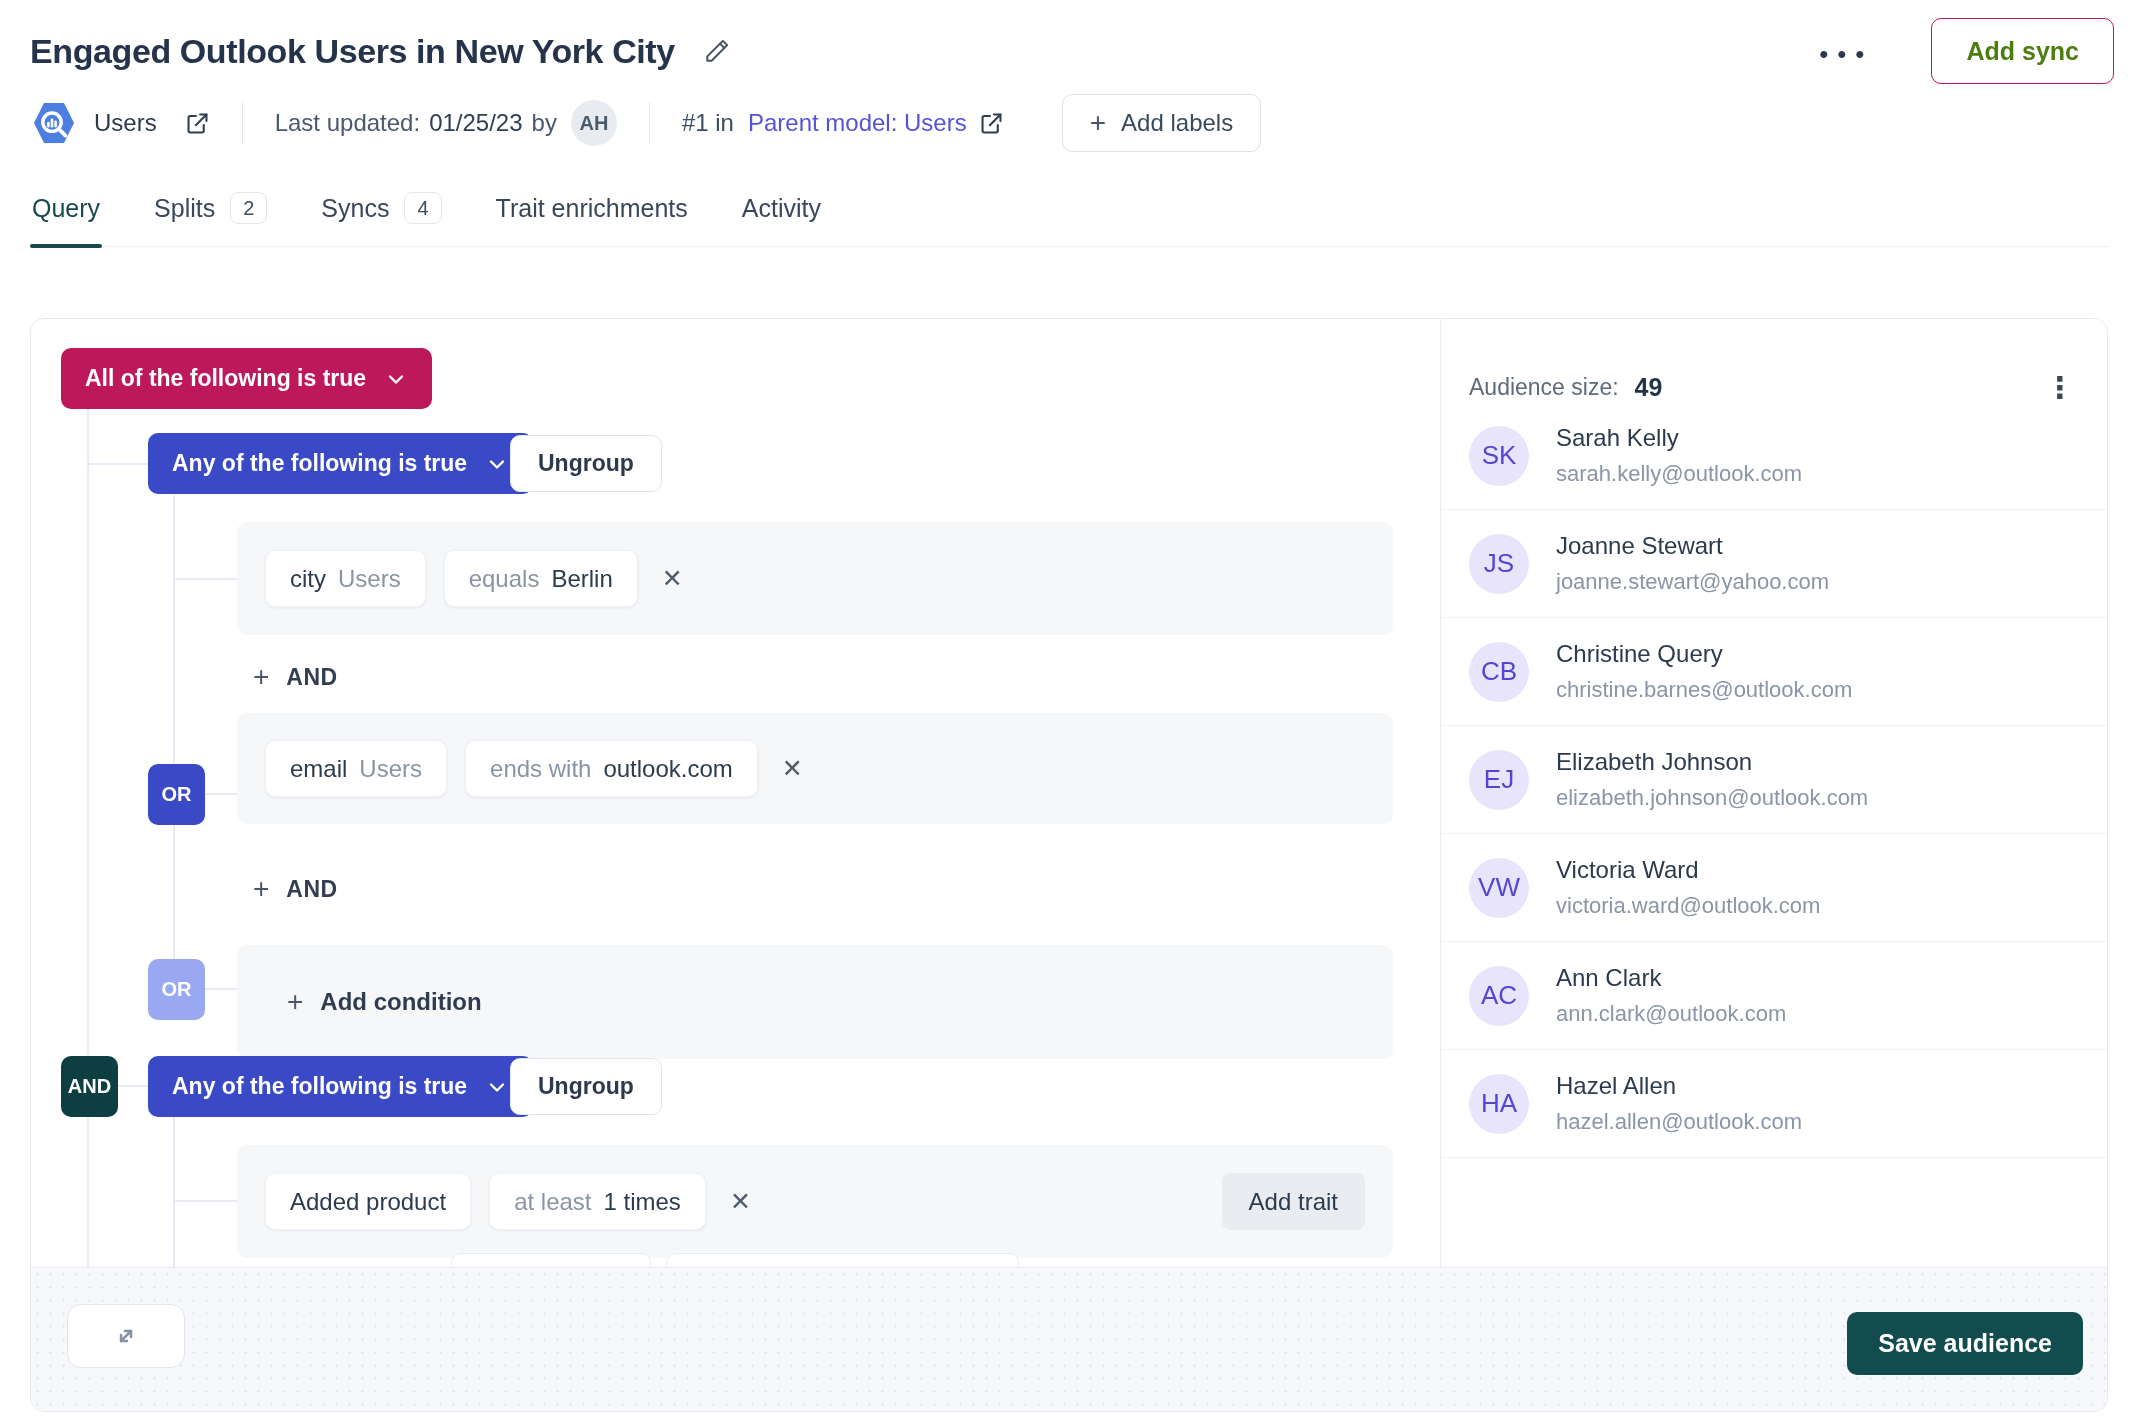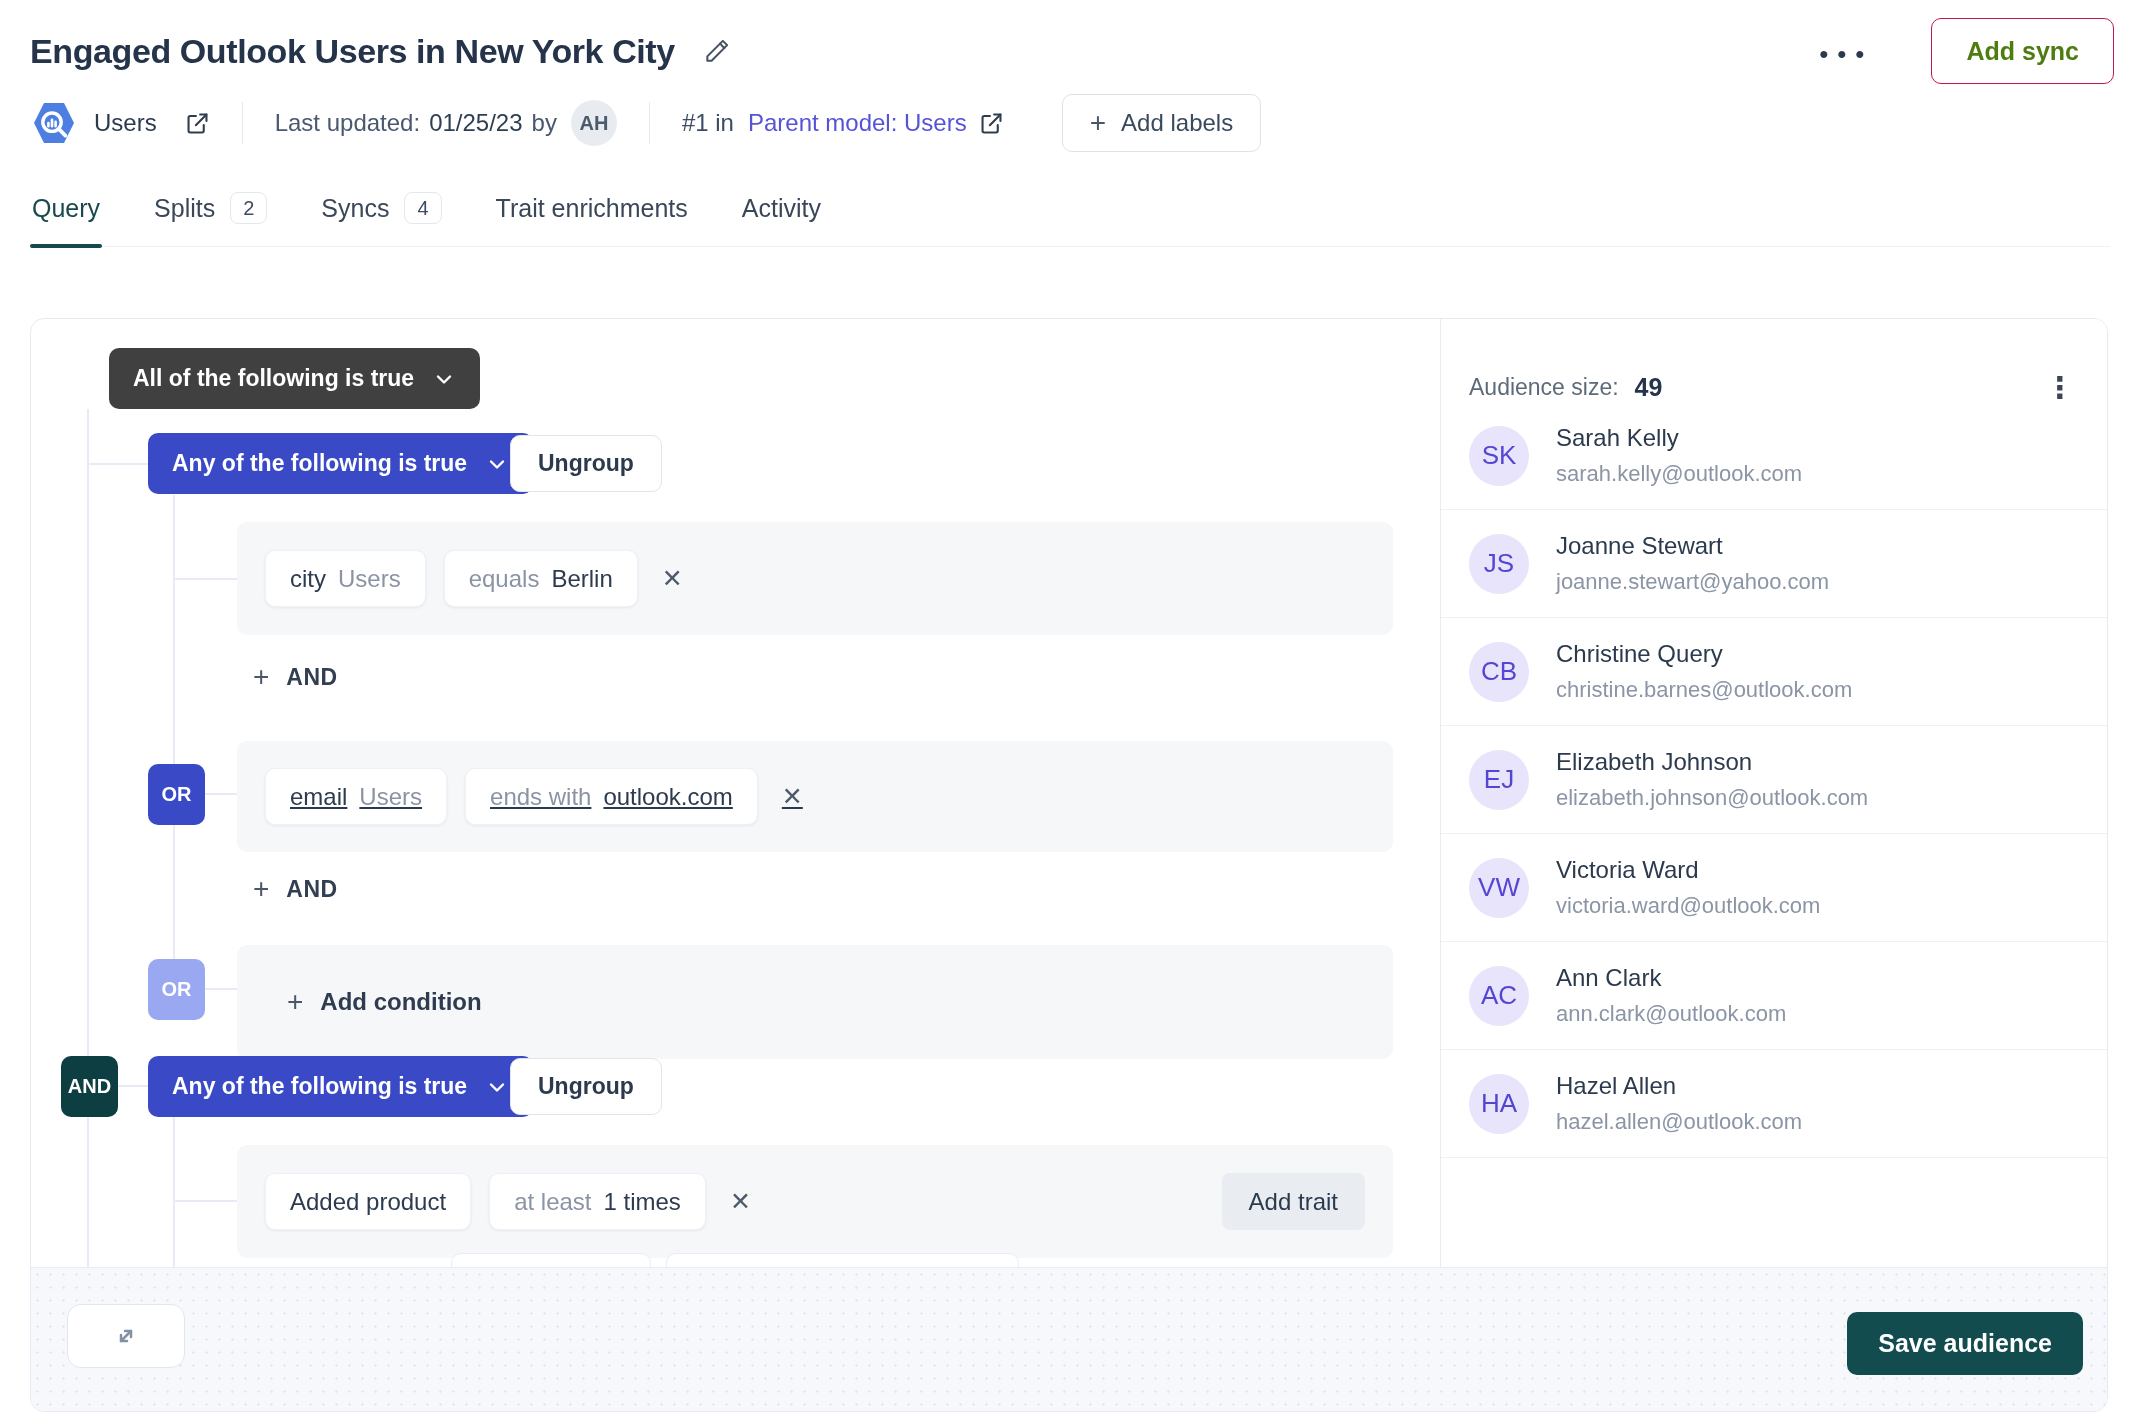--- a/index.html
+++ b/index.html
@@ -40,39 +40,39 @@
 
   
   .card { position:absolute; left:30px; top:318px; width:2078px; height:1094px; background:#fff;
           border:1px solid #e6eaf0; border-radius:14px; overflow:hidden; }
 
   .builder { position:absolute; left:0; top:0; width:1409px; height:948px; overflow:hidden; }
   .vline,.hline { position:absolute; background:#e8ebf6; }
 
   .op-pill { position:absolute; height:61px; border-radius:10px; color:#fff; font-weight:700; font-size:23px;
              display:flex; align-items:center; gap:18px; padding:0 24px; cursor:pointer; border:0; }
-  .teal { background:#404040;margin-left:48px; }
+  .teal { background:#be185d; }
   .blue { background:#3a4ac6; }
   .root-pill { left:30px; top:29px; }
   .g1-pill { left:117px; top:114px; }
   .g2-pill { left:117px; top:737px; }
 
   .ungroup { position:absolute; height:57px; border-radius:10px; border:1px solid #e0e5ec; background:#fff;
              font-size:23px; font-weight:600; color:#2d3a4e; padding:0 27px; cursor:pointer; }
   .ug1 { left:479px; top:116px; } .ug2 { left:479px; top:739px; }
 
   .badge-sq { position:absolute; width:57px; height:61px; border-radius:10px; color:#fff; font-weight:700; font-size:20px;
               display:flex; align-items:center; justify-content:center; cursor:pointer; }
   .or1 { left:117px; top:445px; background:#3a4ac6; }
   .or2 { left:117px; top:640px; background:#9aa7f1; }
   .and1 { left:30px; top:737px; background:#0d3f42; }
 
   .cond-panel { position:absolute; left:206px; width:1156px; background:#f6f7f9; border-radius:10px;
                 display:flex; align-items:center; padding:0 28px; gap:18px; }
-  .p1 { top:203px; height:113px; } .p2 { top:422px; height:111px;text-decoration:underline; }
+  .p1 { top:203px; height:113px; } .p2 { top:394px; height:111px; }
   .p3 { top:626px; height:114px; } .p4 { top:826px; height:113px; }
 
   .chip { height:57px; background:#fff; border:1px solid #eef1f5; border-radius:10px; display:flex; align-items:center;
           gap:12px; padding:0 24px; font-size:24px; box-shadow:0 1px 3px rgba(20,30,55,.07); cursor:pointer; white-space:nowrap; }
   .c-dark { color:#2d3b4f; } .c-med { color:#2d3b4f; font-weight:500; } .c-gray { color:#8a94a4; }
   .x-btn { background:none; border:0; font-size:25px; color:#4e5a6a; margin-left:6px; cursor:pointer; font-family:"DejaVu Sans",sans-serif; }
 
   .add-and { position:absolute; left:222px; display:flex; align-items:center; gap:17px; cursor:pointer; }
   .aa1 { top:344px; } .aa2 { top:556px; }
   .and-word { font-size:23px; font-weight:700; letter-spacing:.5px; color:#323f52; }

